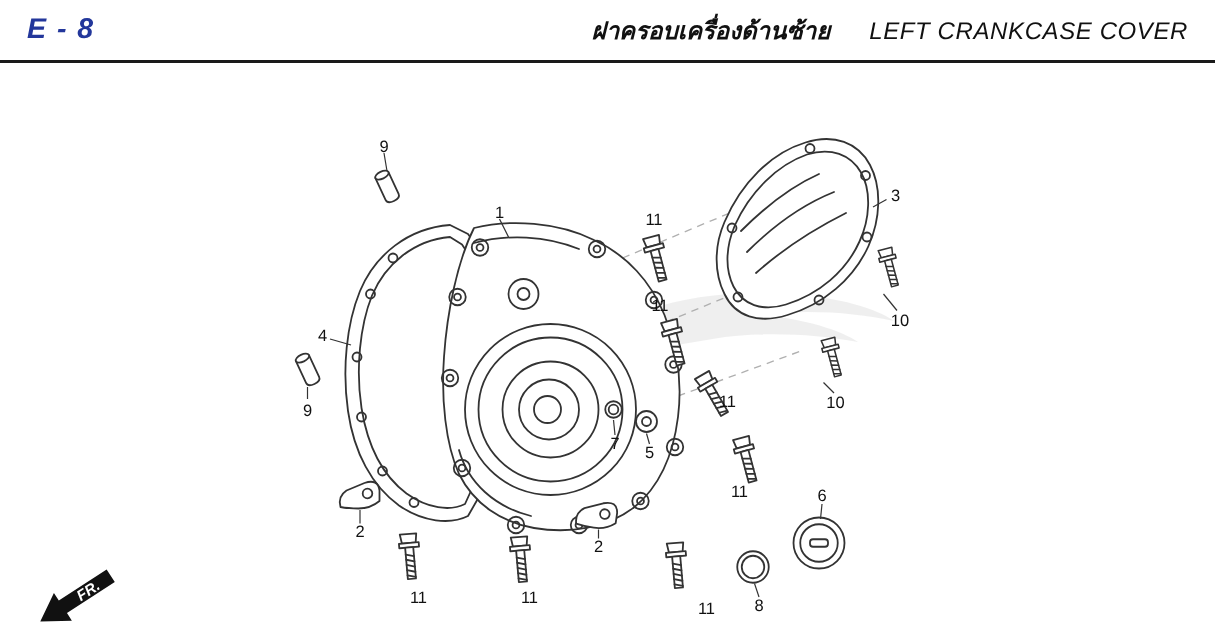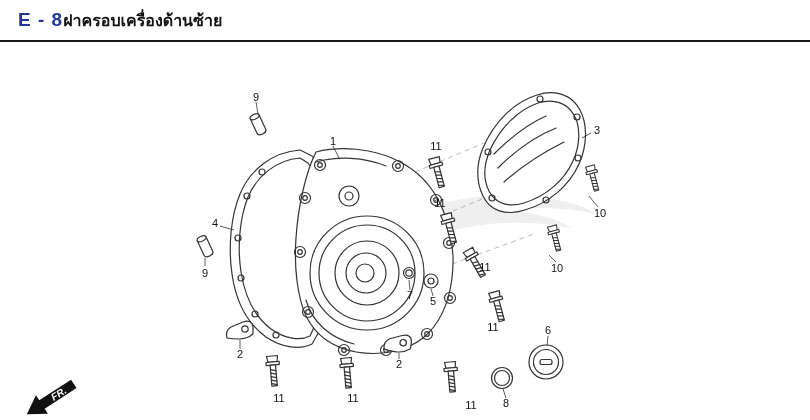--- a/index.html
+++ b/index.html
@@ -2,43 +2,44 @@
 <html><head>
 <meta charset="utf-8">
 <style>
   html,body{margin:0;padding:0;background:#ffffff;}
   body{
     width:810px;height:420px;position:relative;overflow:hidden;
     font-family:"Liberation Sans", sans-serif;
   }
   .header{
     position:absolute;top:0;left:0;width:810px;height:42px;
-    display:flex;align-items:center;
+    display:flex;align-items:center;justify-content:space-between;
     padding:0 18px;box-sizing:border-box;
-    border-bottom:2px solid #1a1a1a;background:#fff;z-index:2;
+    border-bottom:2px solid #1a1a1a;background:#fff;z-index:2;font-style:italic;
   }
   .page-code{
     color:#23379b;font-size:19px;font-weight:bold;letter-spacing:1px;
   }
   .titles{display:flex;align-items:baseline;gap:26px;}
   .title-thai{font-size:16px;color:#111;font-weight:bold;}
   .title-en{font-size:16px;color:#111;letter-spacing:0.4px;}
   .diagram-wrap{position:absolute;top:0;left:0;width:810px;height:420px;z-index:1;}
   svg text.callout{
     font-family:"Liberation Sans", sans-serif;
     font-size:11px;fill:#111;
   }
 </style>
 </head>
 <body>
 
 <div class="header">
   <div class="page-code">E - 8</div>
   <div class="titles">
     <span class="title-thai">ฝาครอบเครื่องด้านซ้าย</span>
+    <span class="title-en">LEFT CRANKCASE COVER</span>
   </div>
 </div>
 
 <div class="diagram-wrap">
 <svg width="810" height="420" viewBox="0 0 810 420" xmlns="http://www.w3.org/2000/svg">
 
   <defs>
     <g id="bolt">
       <path d="M -5.5 0 L 5.5 0 L 4.6 6 L -4.6 6 Z" fill="#fff"></path>
       <rect x="-6.6" y="6" width="13.2" height="3" fill="#fff"></rect>

